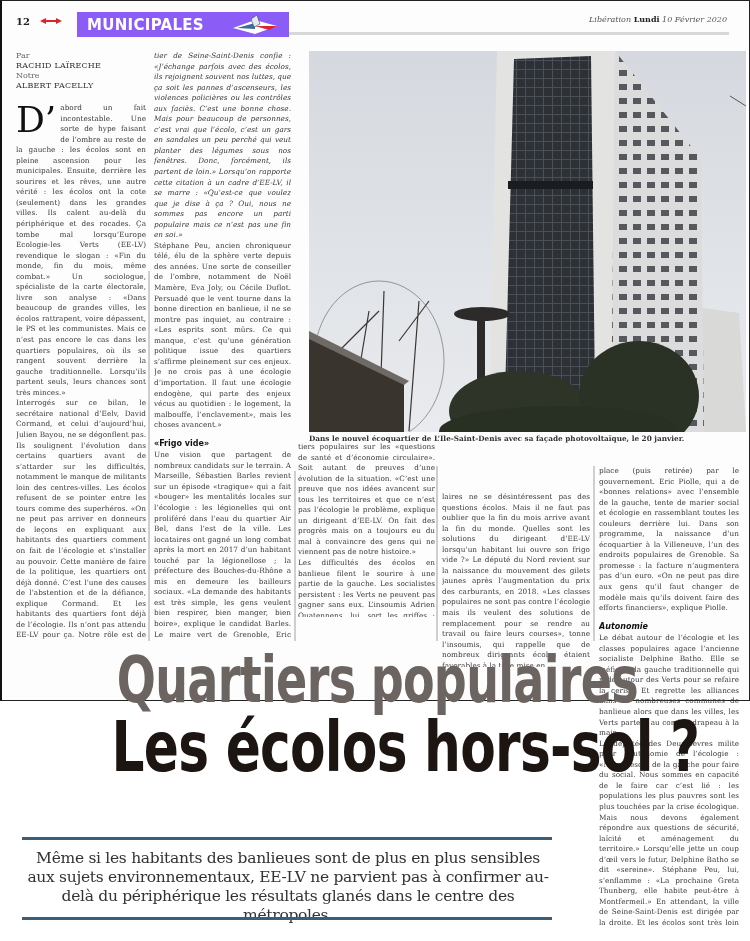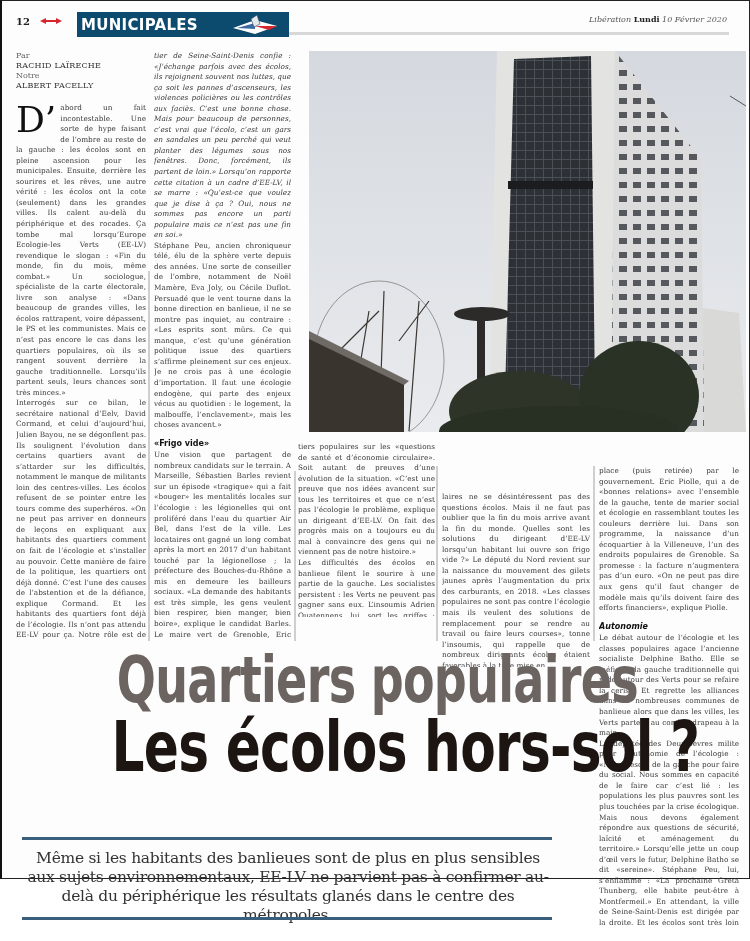--- a/index.html
+++ b/index.html
@@ -1,23 +1,23 @@
 <!DOCTYPE html>
 <html><head>
 <meta charset="utf-8">
 <style>
   * { box-sizing: border-box; margin: 0; padding: 0; }
   html, body { width: 750px; height: 941px; overflow: hidden; background: #fff; }
   body { font-family: "DejaVu Serif", serif; color: #2a2a2a; position: relative; }
-  .page { position: absolute; left: 0; top: 0; width: 750px; height: 879px; border: 1px solid #222; border-left: 2px solid #111; background: #fdfdfd; }
+  .page { position: absolute; left: 0; top: 0; width: 750px; height: 701px; border: 1px solid #222; border-left: 2px solid #111; background: #fdfdfd; }
 
   
   .page-num { position: absolute; left: 14px; top: 15px; font-size: 10px; font-weight: bold; color: #222; }
   .red-arrow { position: absolute; left: 38px; top: 17px; width: 22px; height: 6px; }
-  .rubric { position: absolute; left: 75px; top: 11px; width: 212px; height: 25px; background: #0c4a6e; display: flex; align-items: center; padding-left: 4px; }
+  .rubric { position: absolute; left: 75px; top: 11px; width: 212px; height: 25px; background: #8b5cf6; display: flex; align-items: center; padding-left: 10px; }
   .rubric-label { font-family: "DejaVu Sans", sans-serif; font-weight: bold; color: #fff; font-size: 15px; letter-spacing: 0.3px; }
   .rubric-logo { position: absolute; right: 8px; top: 3px; width: 52px; height: 20px; }
   .header-rule { position: absolute; left: 287px; top: 31px; width: 440px; height: 3px; background: #d8d8d8; }
   .header-date { position: absolute; right: 22px; top: 13px; font-size: 8px; color: #555; font-style: italic; margin-left: 35px; }
   .header-date b { font-style: normal; color: #222; }
 
   
   .col { position: absolute; font-size: 7.3px; line-height: 10.55px; text-align: justify; color: #3a3a3a; overflow: hidden; }
   .col p { text-indent: 0; }
   .byline { font-size: 8px; line-height: 10px; color: #333; }
@@ -121,20 +121,21 @@
       <polygon points="0,280 100,330 95,334 0,288" fill="#6f6a65"></polygon>
       <ellipse cx="173" cy="263" rx="28" ry="7" fill="#2c2b29"></ellipse>
       <rect x="168" y="266" width="8" height="80" fill="#2c2b29"></rect>
       <rect x="159" y="346" width="20" height="13" fill="#e6e6e2"></rect>
       <ellipse cx="210" cy="360" rx="70" ry="40" fill="#2e3528"></ellipse>
       <ellipse cx="330" cy="345" rx="60" ry="55" fill="#2a3226"></ellipse>
       <ellipse cx="250" cy="380" rx="120" ry="25" fill="#283024"></ellipse>
       <line x1="421" y1="45" x2="437" y2="55" stroke="#555" stroke-width="1"></line>
     </svg>
   </div>
+  <div class="caption">Dans le nouvel écoquartier de L’Ile-Saint-Denis avec sa façade photovoltaïque, le 20 janvier.</div>
 
   <div class="col" style="left:296px; top:441px; width:137px; height:175px;">
     <p>tiers populaires sur les «questions de santé et d’économie circulaire». Soit autant de preuves d’une évolution de la situation. «C’est une preuve que nos idées avancent sur tous les territoires et que ce n’est pas l’écologie le problème, explique un dirigeant d’EE-LV. On fait des progrès mais on a toujours eu du mal à convaincre des gens qui ne viennent pas de notre histoire.»</p>
     <p>Les difficultés des écolos en banlieue filent le sourire à une partie de la gauche. Les socialistes persistent : les Verts ne peuvent pas gagner sans eux. L’insoumis Adrien Quatennens, lui, sort les griffes : «Les classes popu-</p>
   </div>
   <div class="vrule" style="left:434px; top:465px; height:175px;"></div>
 
   <div class="col" style="left:440px; top:447px; width:148px; height:175px;margin-top:44px;">
     <p>laires ne se désintéressent pas des questions écolos. Mais il ne faut pas oublier que la fin du mois arrive avant la fin du monde. Quelles sont les solutions du dirigeant d’EE-LV lorsqu’un habitant lui ouvre son frigo vide ?» Le député du Nord revient sur la naissance du mouvement des gilets jaunes après l’augmentation du prix des carburants, en 2018. «Les classes populaires ne sont pas contre l’écologie mais ils veulent des solutions de remplacement pour se rendre au travail ou faire leurs courses», tonne l’insoumis, qui rappelle que de nombreux dirigeants écolos étaient favorables à la taxe mise en</p>
   </div>

